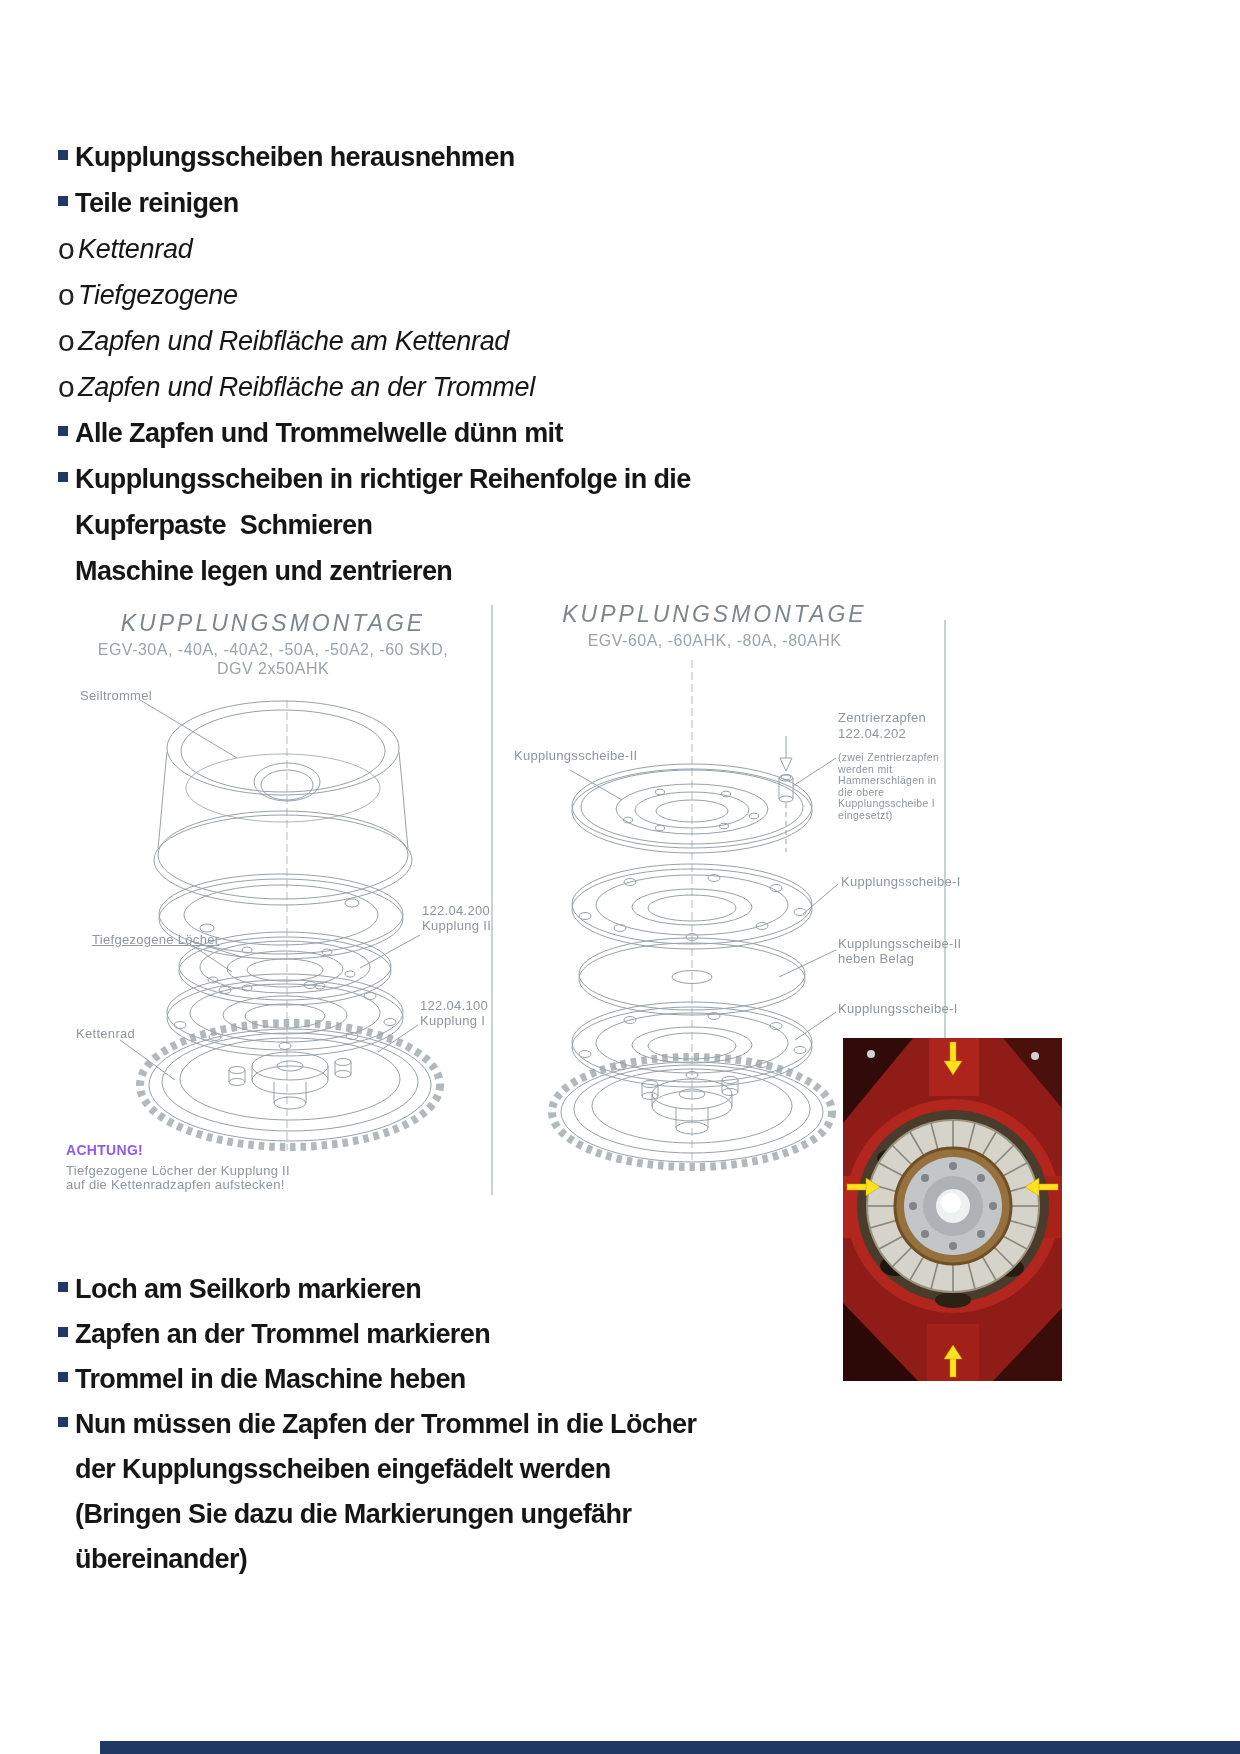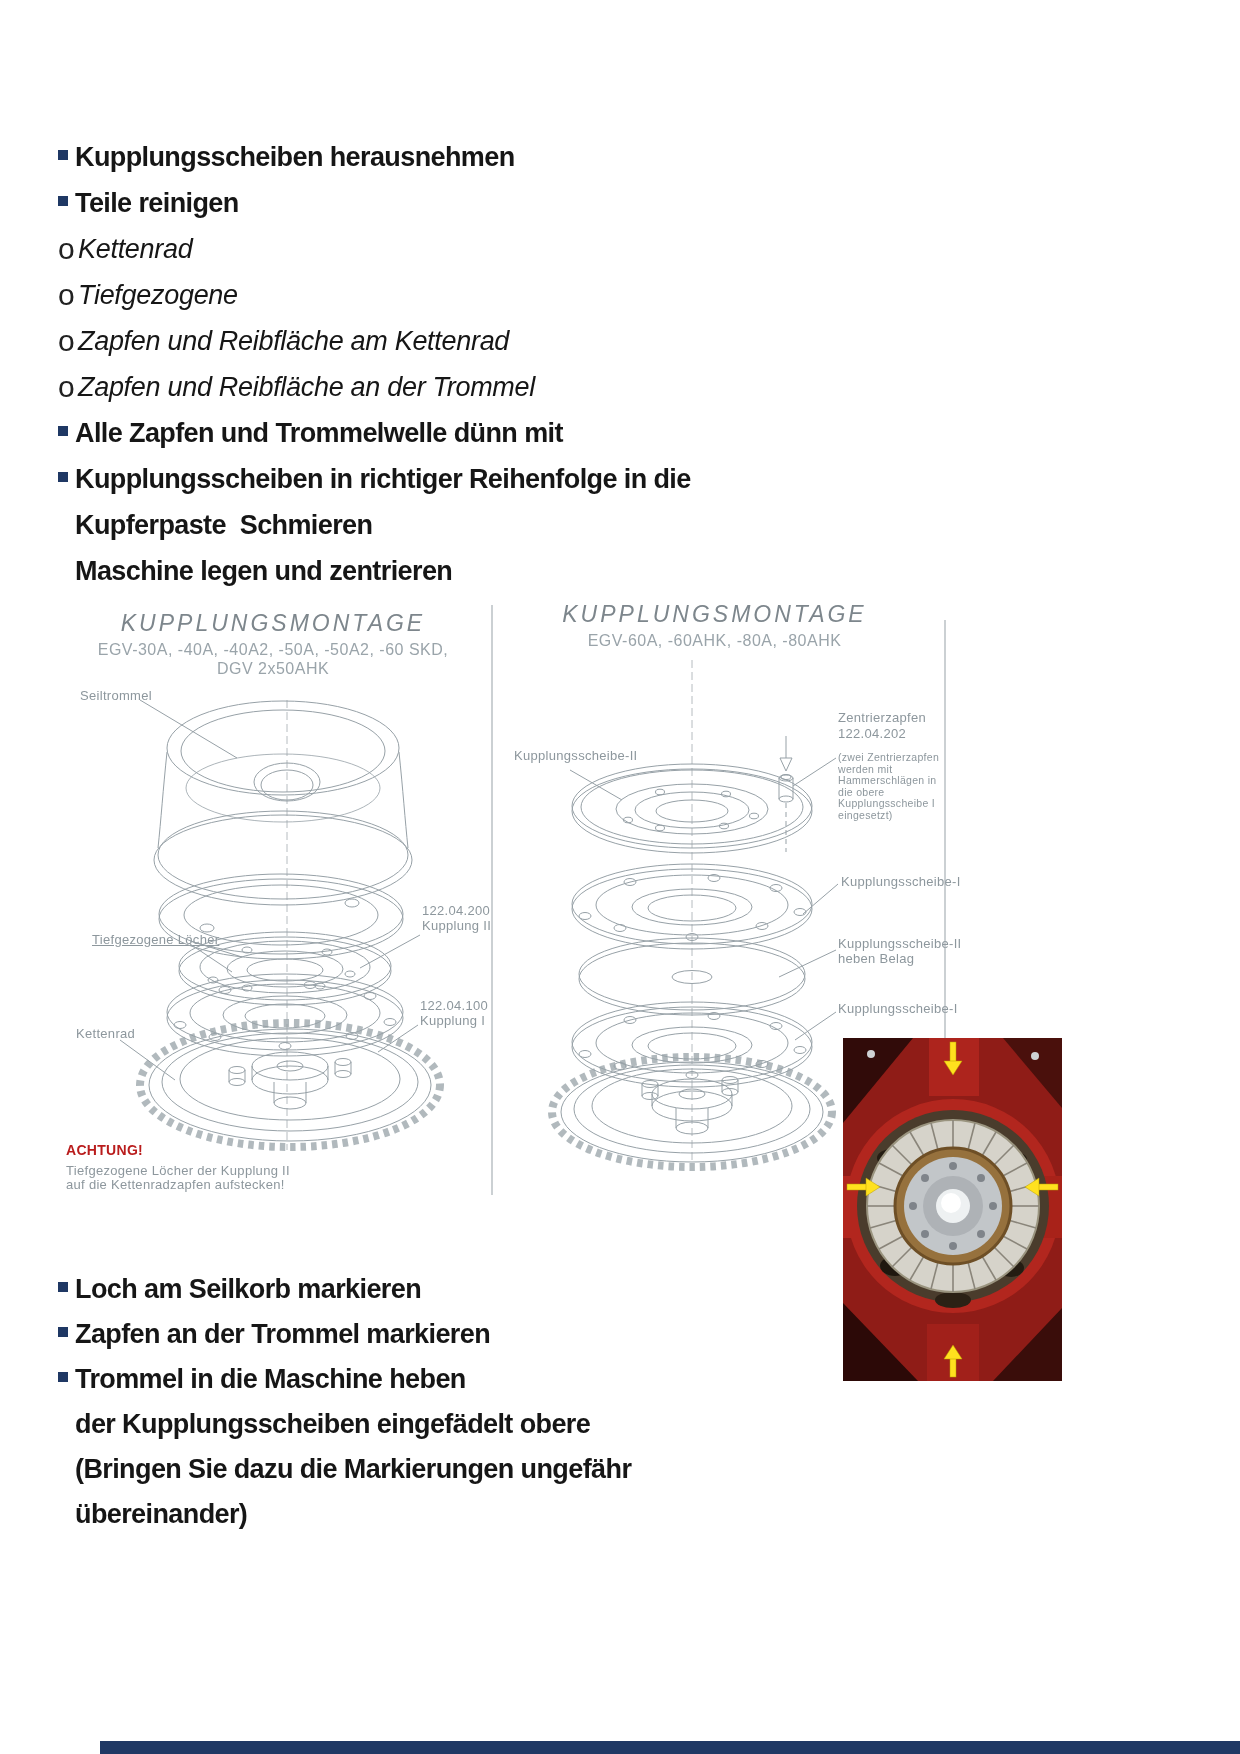--- a/index.html
+++ b/index.html
@@ -39,21 +39,21 @@
   }
   .fig-sub{
     position:absolute;text-align:center;color:#9aa4aa;font-size:16px;
     letter-spacing:0.5px;
   }
   .dlabel{
     position:absolute;color:var(--dg);font-size:13px;line-height:15px;
     letter-spacing:0.3px;white-space:nowrap;
   }
   .dlabel.ul{text-decoration:underline;}
-  .dlabel.bld{font-weight:bold;color:#b91c1c;font-size:14px;}
+  .dlabel.bld{font-weight:bold;color:#8b5cf6;font-size:14px;}
   .dlabel.note{
     font-size:10.5px;line-height:11.5px;width:112px;
     white-space:normal;
   }
   .dlabel.warn{font-size:13px;line-height:14px;}
   svg{display:block;}
   .figsvg{position:absolute;left:0;top:580px;}
   .photo{position:absolute;left:843px;top:1038px;}
   .botbar{
     position:absolute;left:100px;right:0;top:1741px;height:13px;
@@ -380,20 +380,21 @@
         <rect x="107" y="319" width="6" height="20"></rect>
         <polygon points="101,321 119,321 110,307"></polygon>
       </g>
     </g>
   </svg>
 
   <div class="blist" style="top:1266px;">
     <div class="bl-line sq" style="height:45px;"><span class="txt">Loch am Seilkorb markieren</span></div>
     <div class="bl-line sq" style="height:45px;"><span class="txt">Zapfen an der Trommel markieren</span></div>
     <div class="bl-line sq" style="height:45px;"><span class="txt">Trommel in die Maschine heben</span></div>
-    <div class="bl-line cont" style="height:45px;"><span class="txt">der Kupplungsscheiben eingefädelt obere</span></div>
+    <div class="bl-line sq" style="height:45px;"><span class="txt">Nun müssen die Zapfen der Trommel in die Löcher</span></div>
+    <div class="bl-line cont" style="height:45px;"><span class="txt">der Kupplungsscheiben eingefädelt werden</span></div>
     <div class="bl-line cont" style="height:45px;"><span class="txt">(Bringen Sie dazu die Markierungen ungefähr</span></div>
     <div class="bl-line cont" style="height:45px;"><span class="txt">übereinander)</span></div>
   </div>
 
   <div class="botbar"></div>
 
 </div>
 
 </body></html>

